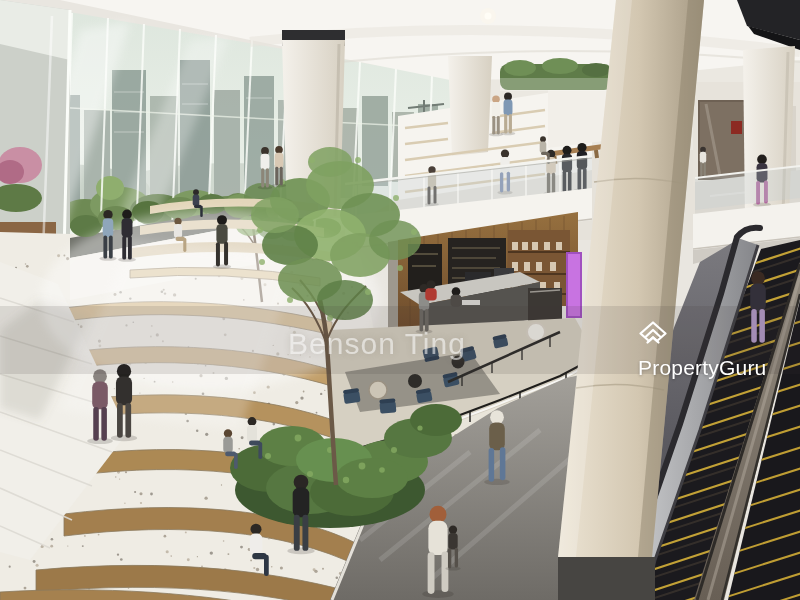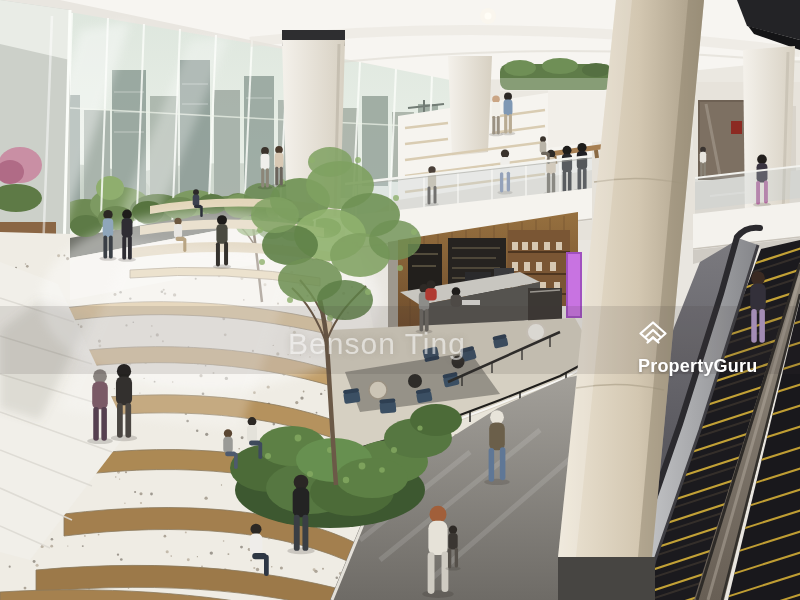--- a/index.html
+++ b/index.html
@@ -3,21 +3,21 @@
 <meta charset="utf-8">
 <style>
   html,body{margin:0;padding:0;background:#111;}
   .stage{position:relative;width:800px;height:600px;overflow:hidden;background:#e8e5df;
          font-family:"Liberation Sans",sans-serif;}
   .stage svg{position:absolute;left:0;top:0;}
   .watermark{position:absolute;left:239px;top:327px;width:276px;text-align:center;
              font-size:30px;font-weight:400;letter-spacing:1px;color:rgba(255,255,255,0.55);
              text-shadow:0 0 6px rgba(120,110,95,0.25);pointer-events:none;}
   .pg-logo{position:absolute;left:638px;top:320px;display:flex;align-items:center;gap:7px;}
-  .pg-logo .word{color:#ffffff;font-size:18px;font-weight:700;letter-spacing:0.2px;
+  .pg-logo .word{color:#ffffff;font-size:21px;font-weight:400;letter-spacing:0.2px;
                  text-shadow:0 1px 3px rgba(0,0,0,0.28);margin-top:36px;}
 </style>
 </head>
 <body>
 
 <div class="stage">
 <svg width="800" height="600" viewBox="0 0 800 600">
   <defs>
     <linearGradient id="gGlass" x1="0" y1="0" x2="0" y2="1">
       <stop offset="0" stop-color="#dde6dd"></stop>

